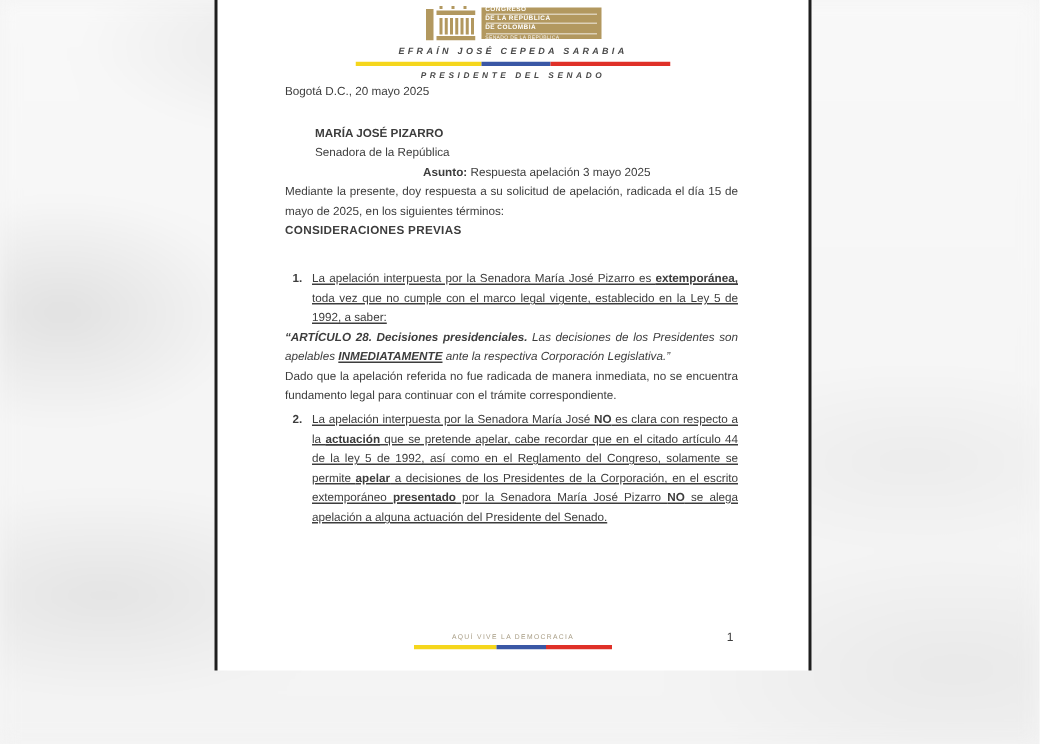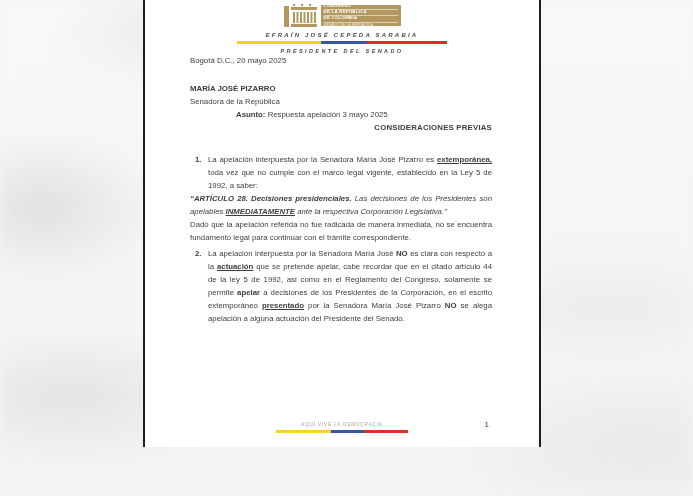--- a/index.html
+++ b/index.html
@@ -57,30 +57,30 @@
   .flag.header-flag .y{width:40%;} .flag.header-flag .b{width:22%;} .flag.header-flag .r{width:38%;}
   .official-title{
     margin-top:4px;font-size:5.5px;font-weight:bold;font-style:italic;
     letter-spacing:2.4px;color:#4a4a4a;white-space:nowrap;
   }
   .content{
     padding:0 47px 0 45px;
     font-size:7.8px;line-height:13px;color:var(--text,#3d3d3d);
   }
   .content p{margin:0;}
-  .bold{font-weight:bold;}
+  .bold{font-weight:bold;margin-left:46px;}
   .date{margin-top:17px;}
-  .recipient{margin-top:15px;}
+  .recipient{margin-top:15px;margin-left:20px;}
   .subject{margin-top:14px;padding-left:46px;}
   .greeting{margin-top:15px;}
   .intro{margin-top:6px;text-align:justify;}
-  .section-title{margin-top:3px;text-align:right;font-weight:bold;letter-spacing:.2px;}
+  .section-title{margin-top:3px;text-align:left;font-weight:bold;letter-spacing:.2px;}
   .list-item{display:flex;text-align:justify;}
   .list-item .num{width:18px;flex-shrink:0;font-weight:bold;padding-left:5px;box-sizing:border-box;}
-  .list-item .txt{flex:1;text-align:justify;}
+  .list-item .txt{flex:1;text-align:justify;text-decoration:underline;}
   .item-1{margin-top:19px;}
   .quote{margin:5px 4px 4px 58px;text-align:justify;font-style:italic;}
   .note{margin:4px 0 0 18px;text-align:justify;}
   .item-2{margin-top:3px;}
   .rich .b{font-weight:bold;}
   .rich .u{text-decoration:underline;}
   .rich .i{font-style:italic;}
   .footer{
     position:absolute;left:0;right:0;bottom:14px;
     display:flex;flex-direction:column;align-items:center;
@@ -138,20 +138,21 @@
     <p class="date">Bogotá D.C., 20 mayo 2025</p>
 
     <div class="recipient">
       <p class="bold">MARÍA JOSÉ PIZARRO</p>
       <p>Senadora de la República</p>
     </div>
 
     <p class="subject"><span class="bold">Asunto:</span> <span>Respuesta apelación 3 mayo 2025</span></p>
 
 
+    <p class="intro">Mediante la presente, doy respuesta a su solicitud de apelación, radicada el día 15 de mayo de 2025, en los siguientes términos:</p>
 
     <p class="section-title">CONSIDERACIONES PREVIAS</p>
 
     <div class="list-item item-1">
       <span class="num">1.</span>
       <div class="txt rich"><span>La apelación interpuesta por la Senadora María José Pizarro es </span><span class="b u">extemporánea,</span><span> toda vez que no cumple con el marco legal vigente, establecido en la Ley 5 de 1992, a saber:</span></div>
     </div>
 
     <p class="quote rich"><span class="b i">“ARTÍCULO 28. Decisiones presidenciales.</span><span class="i"> Las decisiones de los Presidentes son apelables </span><span class="b u i">INMEDIATAMENTE</span><span class="i"> ante la respectiva Corporación Legislativa.”</span></p>
 

